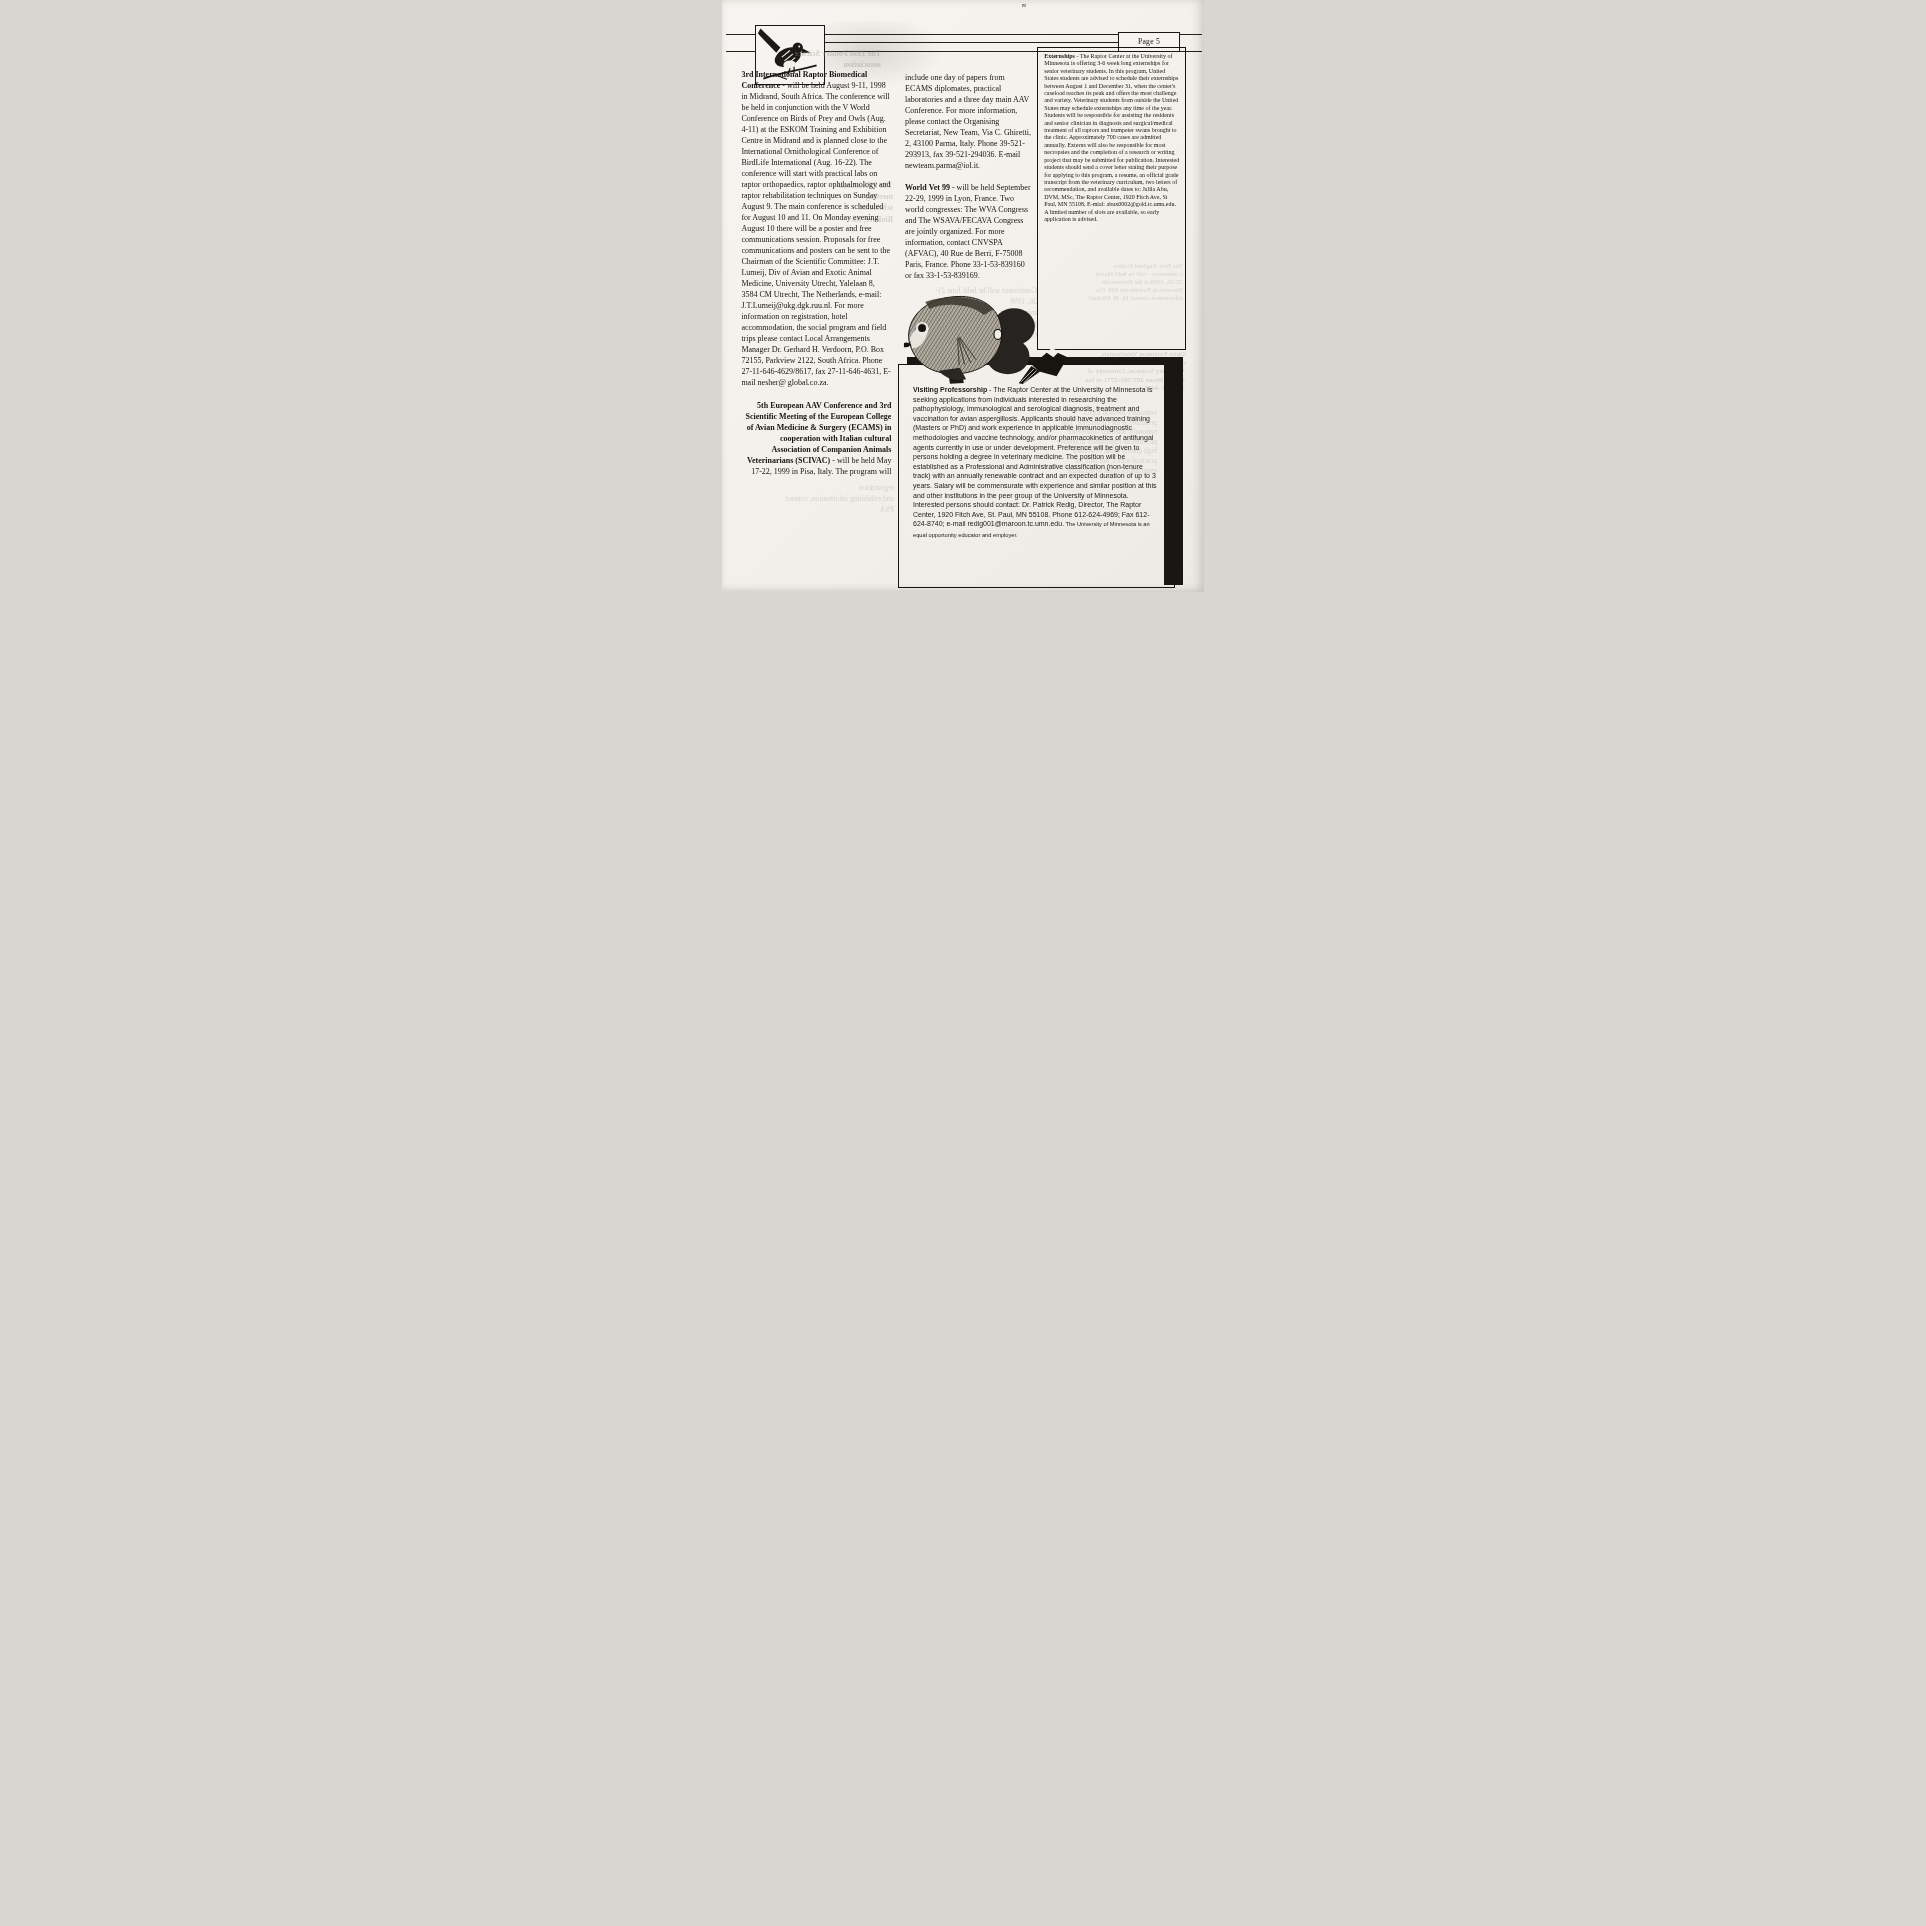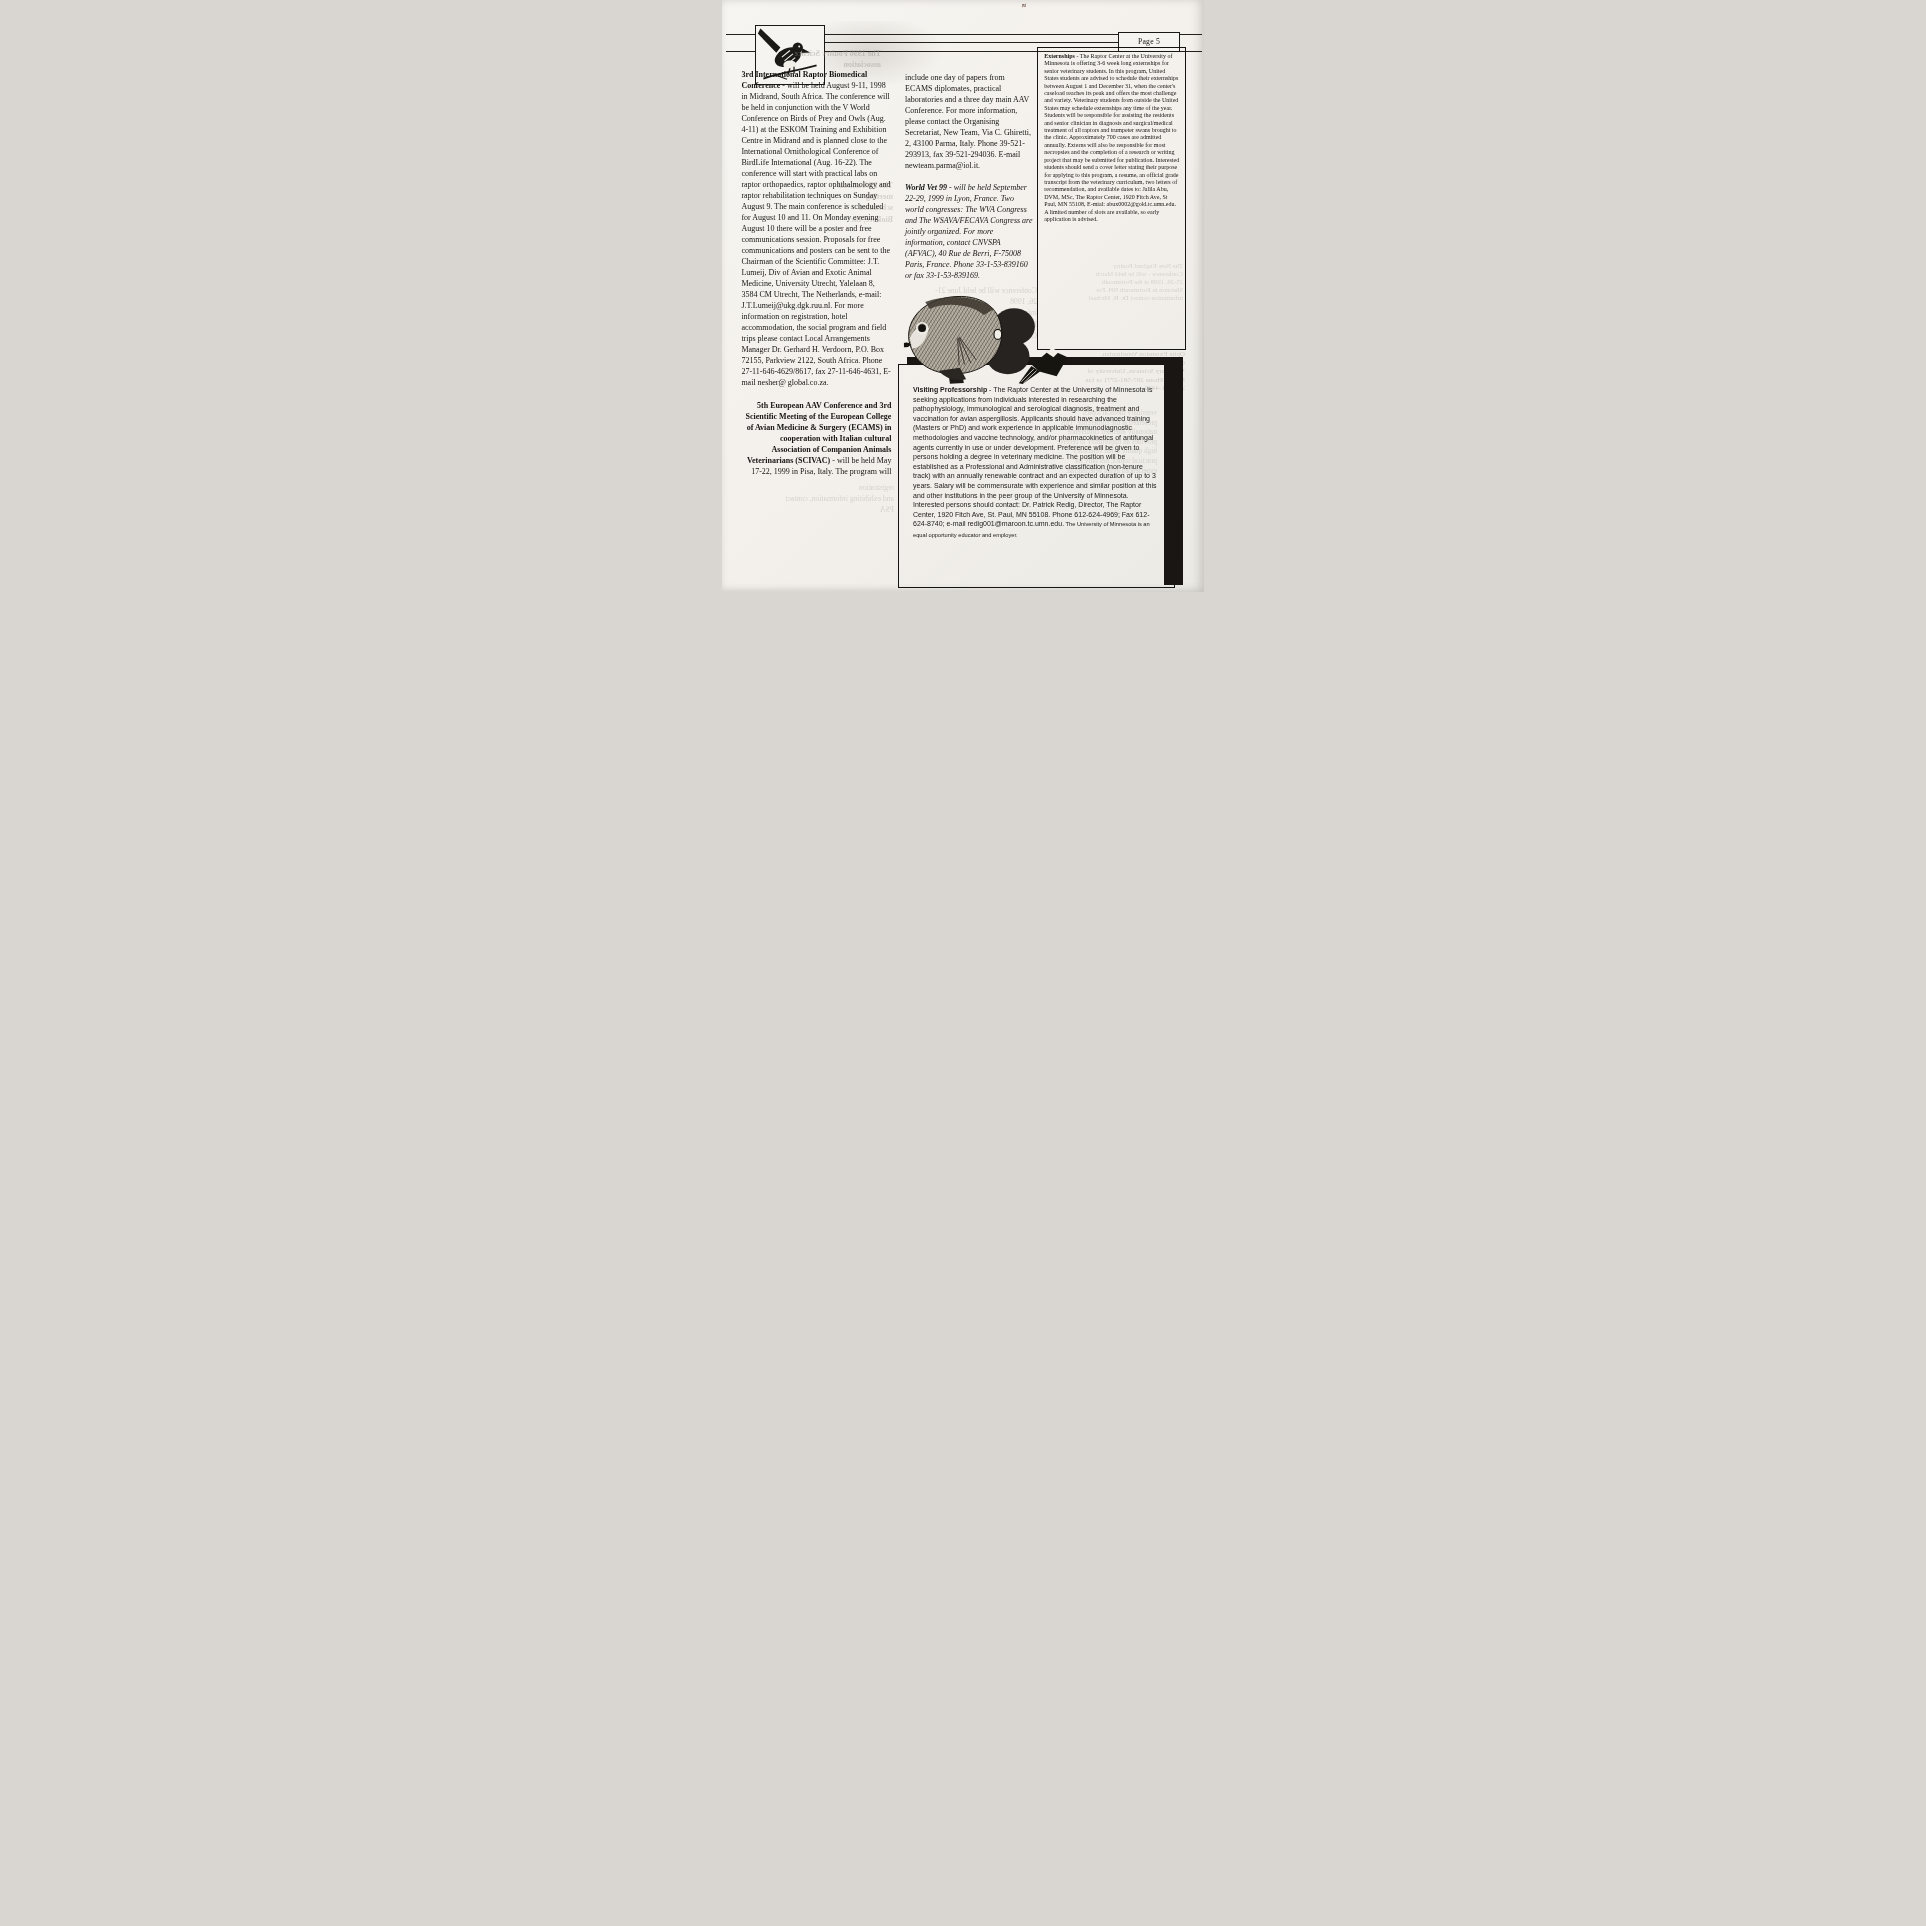--- a/index.html
+++ b/index.html
@@ -19,21 +19,21 @@
   .logo-box{position:absolute;left:33px;top:25.4px;width:68px;height:58px;background:#f6f4f0;border:1.2px solid #1b1916;}
   .pagenum-box{position:absolute;left:396px;top:32px;width:60px;height:17.7px;background:#f6f4f0;
     border:1.2px solid #1b1916;display:flex;align-items:center;justify-content:center;}
   .pagenum-box span{font-size:7.7px;letter-spacing:0.2px;}
   
   .col{position:absolute;font-size:8px;line-height:11px;text-align:left;}
   .col p{margin:4px;}
   .col-left{left:15.4px;top:65px;width:158px;}
   .col-mid{left:179px;top:68px;width:136px;}
   .art2{margin-top:11.6px !important;text-align:right;}
-  .artwv{margin-top:11.2px !important;font-style:italic;}
+  .artwv{margin-top:11.2px !important;}
   b{font-weight:bold;}
   
   .ext-box{position:absolute;left:315px;top:47px;width:149px;height:303px;border:1.2px solid #161412;
     box-sizing:border-box;padding:5px 5.8px 0 6.2px;font-size:6px;line-height:7.4px;z-index:2;}
   .ext-box p{margin:0;position:relative;z-index:1;}
   
   .prof-box{position:absolute;left:176px;top:364px;width:277px;height:224px;border:1.2px solid #161412;
     box-sizing:border-box;z-index:2;}
   .prof-text{position:absolute;left:14px;top:20px;width:244px;margin:0;z-index:1;
     font-family:"Liberation Sans","DejaVu Sans",sans-serif;font-size:7px;line-height:9.6px;color:#1c1a18;}

